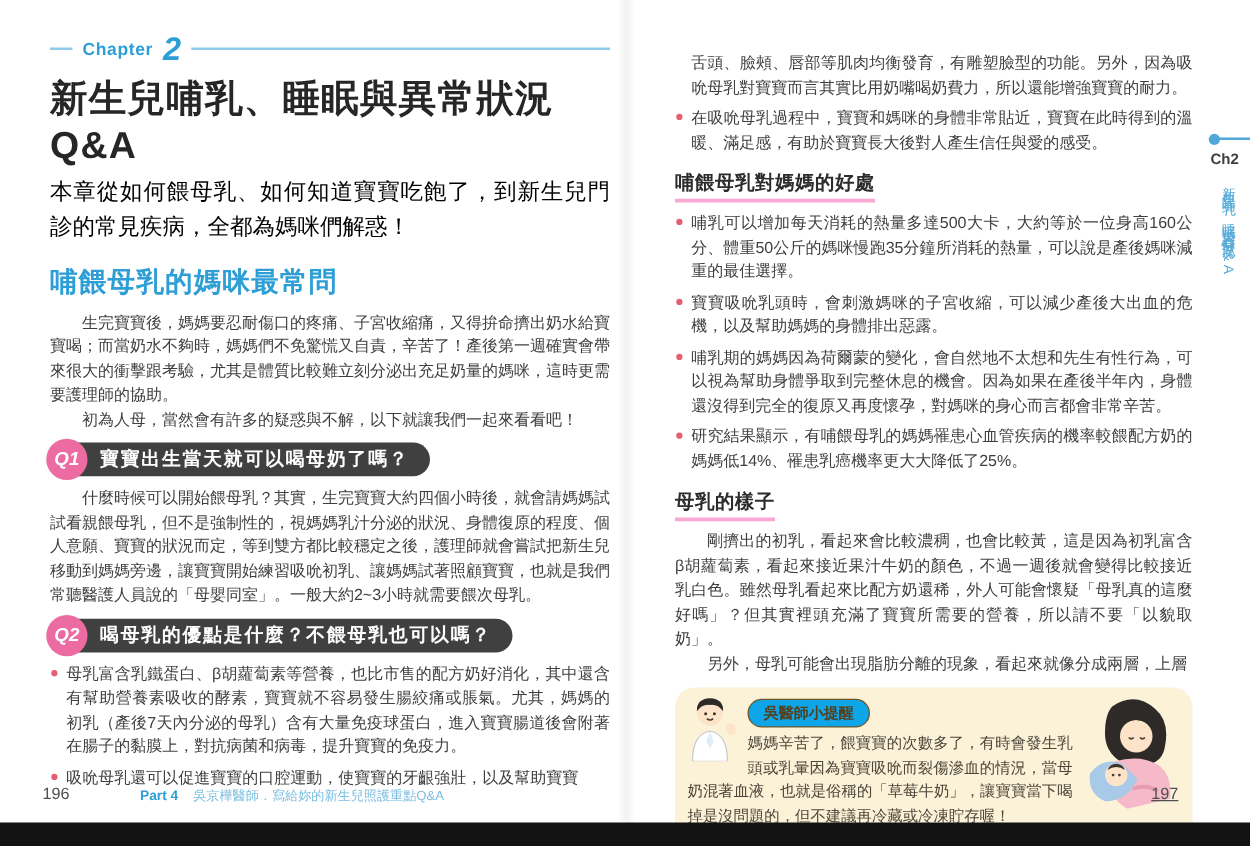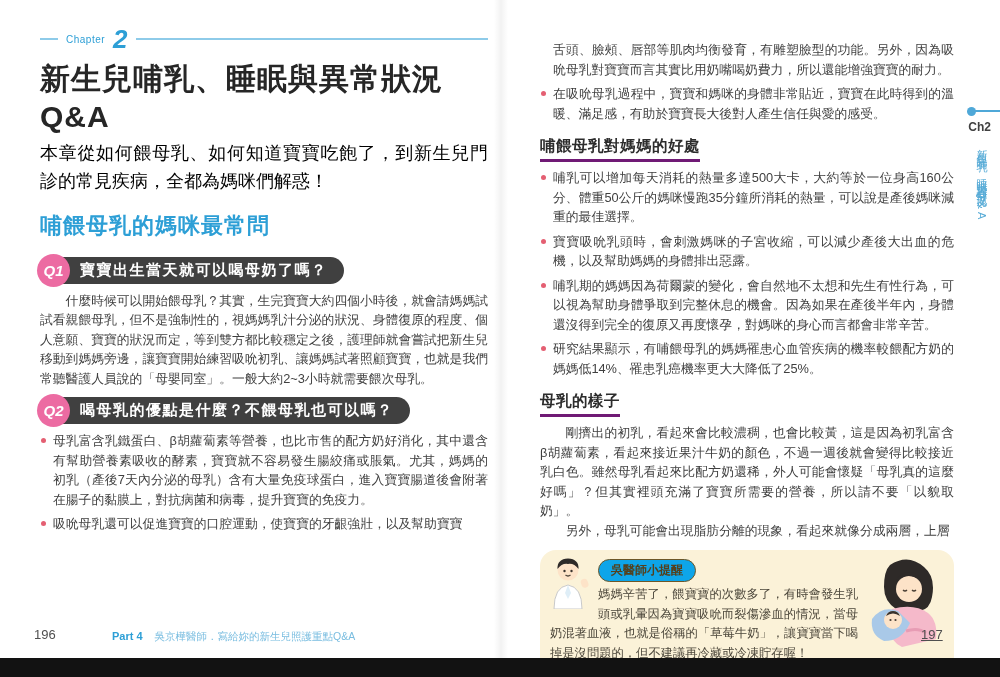--- a/index.html
+++ b/index.html
@@ -14,40 +14,40 @@
     background:linear-gradient(90deg,rgba(0,0,0,0),rgba(0,0,0,0.05),rgba(0,0,0,0));}
 
   .page-left{position:absolute;left:40px;top:26px;width:448px;}
   .page-right{position:absolute;left:540px;top:40px;width:414px;}
 
   
   .chapter-row{display:flex;align-items:center;gap:8px;}
   .chapter-line{height:2px;background:#8ecbe9;}
   .cl-short{width:18px;}
   .cl-long{flex:1;}
-  .chapter-label{font-weight:normal;font-size:10px;color:#2d9fd6;letter-spacing:.5px;}
+  .chapter-label{font-weight:bold;font-size:14px;color:#2d9fd6;letter-spacing:.5px;}
   .chapter-num{font-size:26px;font-weight:bold;color:#2d9fd6;line-height:1;font-style:italic;}
   .page-title{font-size:30px;font-weight:900;color:#262626;margin:7px 0 6px;letter-spacing:1px;}
   .intro{font-size:18px;color:#000000;line-height:1.55;text-align:justify;}
 
   .blue-heading{font-size:22px;font-weight:bold;color:#2d9fd6;margin:15px 0 7px;letter-spacing:1px;}
 
   .body-text{font-size:12.8px;color:#3f3f3f;line-height:19.5px;text-align:justify;}
   p{margin:0;}
   .indent{text-indent:2em;}
 
   .qbadge{position:relative;display:inline-block;background:#404040;border-radius:16px;
     padding:4px 16px 4px 38px;margin:9px 0 7px 2px;}
   .qnum{position:absolute;left:-5px;top:-3px;width:33px;height:33px;border-radius:50%;
     background:#ec6ba2;color:#fff;font-weight:bold;font-style:italic;font-size:15px;
     display:flex;align-items:center;justify-content:center;}
   .qtext{color:#fff;font-weight:bold;font-size:15px;letter-spacing:1.5px;}
 
   .sub-heading{display:inline-block;font-size:15.5px;font-weight:bold;color:#2c2c2c;
-    border-bottom:3px solid #701a75;padding-bottom:2px;margin:8px 0 6px;letter-spacing:.5px;}
+    border-bottom:3px solid #f9a8d4;padding-bottom:2px;margin:8px 0 6px;letter-spacing:.5px;}
 
   .bullet{position:relative;padding-left:13px;margin-bottom:5px;}
   .bullet::before{content:"";position:absolute;left:1px;top:7px;width:5px;height:5px;
     border-radius:50%;background:#e45f72;}
   .hang{padding-left:13px;margin-bottom:5px;}
 
   
   .tip-box{position:relative;background:#fbf2d8;border-radius:16px;margin-top:10px;
     padding:9px 10px 9px 10px;min-height:94px;}
   .tip-doctor{float:left;width:44px;height:54px;margin:-4px 6px 0 -2px;}
@@ -82,20 +82,24 @@
       <span class="chapter-label">Chapter</span>
       <span class="chapter-num">2</span>
       <div class="chapter-line cl-long"></div>
     </div>
 
     <div class="page-title">新生兒哺乳、睡眠與異常狀況Q&amp;A</div>
     <div class="intro">本章從如何餵母乳、如何知道寶寶吃飽了，到新生兒門診的常見疾病，全都為媽咪們解惑！</div>
 
     <div class="blue-heading">哺餵母乳的媽咪最常問</div>
 
+    <div class="body-text">
+      <p class="indent">生完寶寶後，媽媽要忍耐傷口的疼痛、子宮收縮痛，又得拚命擠出奶水給寶寶喝；而當奶水不夠時，媽媽們不免驚慌又自責，辛苦了！產後第一週確實會帶來很大的衝擊跟考驗，尤其是體質比較難立刻分泌出充足奶量的媽咪，這時更需要護理師的協助。</p>
+      <p class="indent">初為人母，當然會有許多的疑惑與不解，以下就讓我們一起來看看吧！</p>
+    </div>
 
     <div class="qbadge">
       <span class="qnum">Q1</span>
       <span class="qtext">寶寶出生當天就可以喝母奶了嗎？</span>
     </div>
 
     <div class="body-text">
       <p class="indent">什麼時候可以開始餵母乳？其實，生完寶寶大約四個小時後，就會請媽媽試試看親餵母乳，但不是強制性的，視媽媽乳汁分泌的狀況、身體復原的程度、個人意願、寶寶的狀況而定，等到雙方都比較穩定之後，護理師就會嘗試把新生兒移動到媽媽旁邊，讓寶寶開始練習吸吮初乳、讓媽媽試著照顧寶寶，也就是我們常聽醫護人員說的「母嬰同室」。一般大約2~3小時就需要餵次母乳。</p>
     </div>
 

